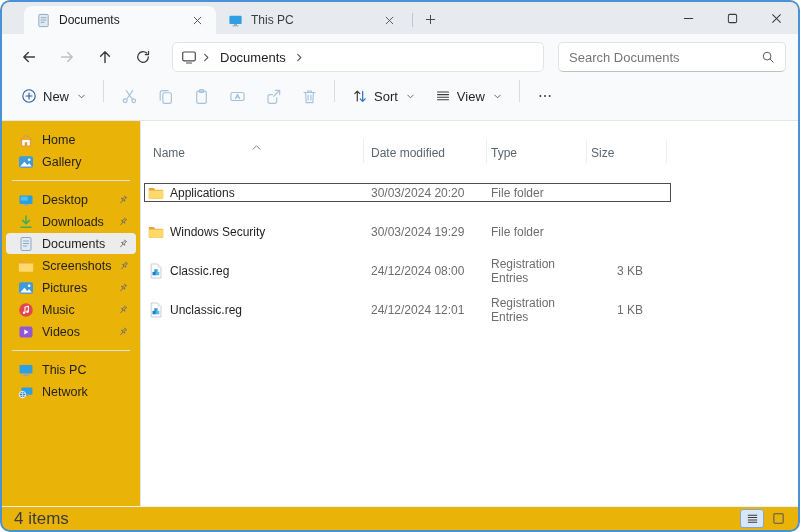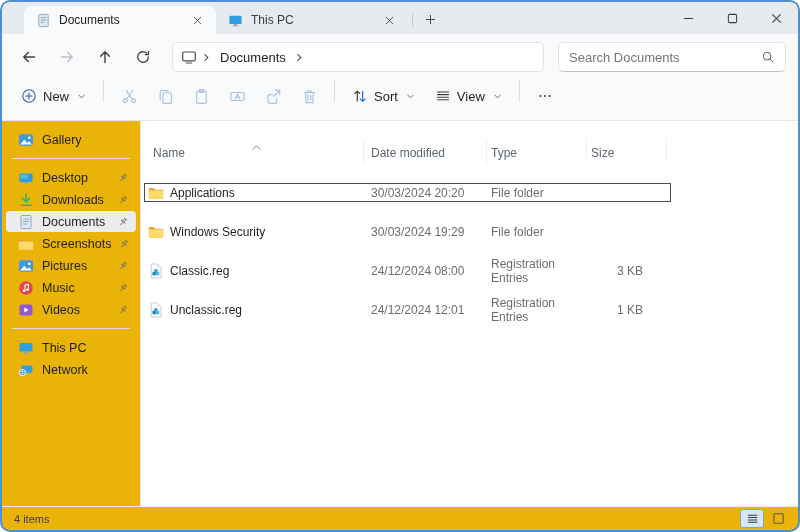--- a/index.html
+++ b/index.html
@@ -96,21 +96,21 @@
   .filerow.selected{ border-color:#4d4d4d; }
   .fr-name{ width:219px; display:flex; align-items:center; gap:6px; padding-left:3px; color:#1f1f1f; overflow:hidden; }
   .fr-name .ficon{ width:16px; height:16px; flex:0 0 16px; }
   .fr-date{ width:123px; padding-left:7px; color:#6d6d6d; }
   .fr-type{ width:100px; padding-left:4px; color:#6d6d6d; }
   .fr-size{ width:82px; padding-right:26px; text-align:right; color:#6d6d6d; }
 
   
   .statusbar{
     height:24px; flex:0 0 24px; border-top:1px solid #f0f0f0;
-    display:flex; align-items:center; padding:0 8px 0 12px; font-size:11px; color:#3c3c3c;
+    display:flex; align-items:center; padding:0 8px 0 12px; font-size:17px; color:#3c3c3c;
   }
   .viewtoggles{ margin-left:auto; display:flex; gap:2px; align-items:center; }
   .vtbtn{ width:24px; height:19px; display:flex; align-items:center; justify-content:center; border:1px solid transparent; border-radius:3px; }
   .vtbtn.active{ background:#d8e6f5; border-color:#7da9d2; }
 </style>
 </head>
 <body>
 
 <div class="window">
 
@@ -289,20 +289,30 @@
           <circle cx="8" cy="8" r="1" fill="#3c3c3c"></circle>
           <circle cx="12.6" cy="8" r="1" fill="#3c3c3c"></circle>
         </svg>
     </div>
   </div>
 
   <div class="content">
 
     <div class="sidebar">
 
+      <div class="sideitem">
+        <span class="sicon">
+          <svg viewBox="0 0 16 16">
+              <path d="M2 8.2L8 3l6 5.2" fill="none" stroke="#e09a4a" stroke-width="1.4" stroke-linecap="round" stroke-linejoin="round"></path>
+              <path d="M3.6 8v6h8.8V8" fill="#fff" stroke="#e09a4a" stroke-width="1.2"></path>
+              <rect x="6.7" y="10.2" width="2.6" height="3.8" fill="#e09a4a"></rect>
+            </svg>
+        </span>
+        <span>Home</span>
+      </div>
 
       <div class="sideitem">
         <span class="sicon">
           <svg viewBox="0 0 16 16">
               <rect x="1" y="2.2" width="14" height="11.6" rx="2" fill="#3f9bdc"></rect>
               <circle cx="11.2" cy="5.8" r="1.3" fill="#fff"></circle>
               <path d="M2.2 12.4l4.2-4.6 2.9 3.1 1.9-1.7 2.6 3.2z" fill="#fff"></path>
             </svg>
         </span>
         <span>Gallery</span>

